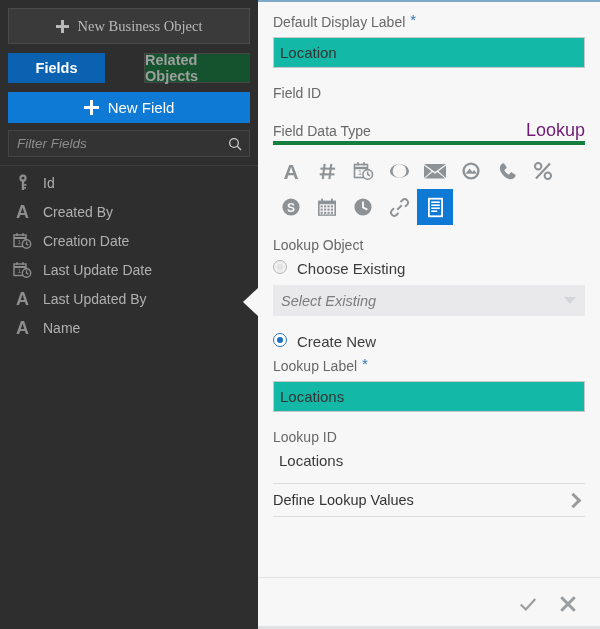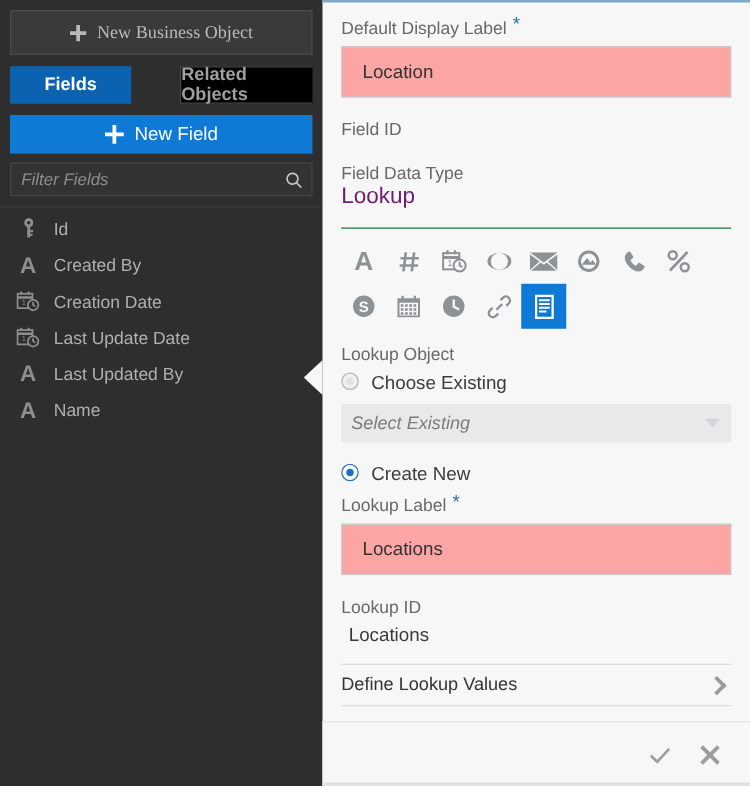--- a/index.html
+++ b/index.html
@@ -54,21 +54,21 @@
     gap: 5px;
     font-weight: bold;
   }
   .tab {
     height: 30px;
     display: flex; align-items: center; justify-content: center;
     font-size: 14.5px;
     cursor: pointer; user-select: none;
   }
   .tab.active { background: #0a62b0; color: #ffffff; flex: 0 0 97px; }
-  .tab.inactive { background: #000000; color: #9f9f9f; flex: 1 1 auto; border: 1px solid #474747; border-right:none;margin-left:34px;}
+  .tab.inactive { background: #14532d; color: #9f9f9f; flex: 1 1 auto; border: 1px solid #474747; border-right:none;margin-left:34px;}
 
   .newfield-wrap { padding: 9px 8px 0 8px; }
   .newfield-btn {
     height: 31px;
     background: #0f79d6;
     color: #fff;
     font-size: 15px;
     display: flex; align-items: center; justify-content: center; gap: 9px;
     cursor: pointer; user-select: none;
   }
@@ -134,41 +134,40 @@
 
   .lbl {
     font-size: 14px; color: #686868;
     margin-bottom: 7px;
     display: flex; align-items: flex-start; gap: 5px;
   }
   .req { color: #2d72b8; font-size: 15px; line-height: 12px; }
 
   .txtinput {
     width: 100%;
-    height: 41px;
+    height: 31px;
     border: 1px solid #c9c9c9;
-    background: #fca5a5;
+    background: #14b8a6;
     font-size: 15px;
     color: #333;
-    padding: 0 16px;
+    padding: 0 6px;
     font-family: "Liberation Sans", sans-serif;
     outline: none;
   }
   .ro-value {
     font-size: 15px; color: #3a3a3a;
     padding: 0 0 0 6px;
   }
   .gap14 { height: 17px; }
   .gap10 { height: 12px; }
 
   .fdt-row {
     display: flex; align-items: baseline; justify-content: space-between;
-    border-bottom: 1px solid #15803d;
-    padding-bottom: 15px;
-    flex-direction: column;
+    border-bottom: 4px solid #15803d;
+    padding-bottom: 0;
   }
   .fdt-row .lbl { margin-bottom: 0; }
   .fdt-val { font-size: 18px; color: #701a75; }
 
   .icon-grid {
     display: grid;
     grid-template-columns: repeat(8, 36px);
     grid-auto-rows: 36px;
     gap: 0px;
     margin-top: 8px;

